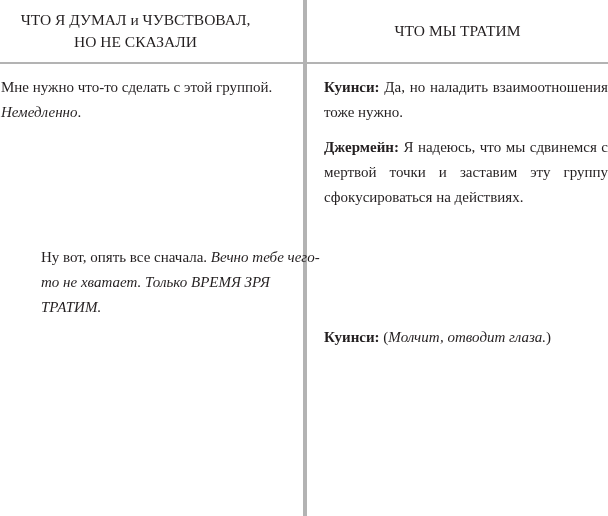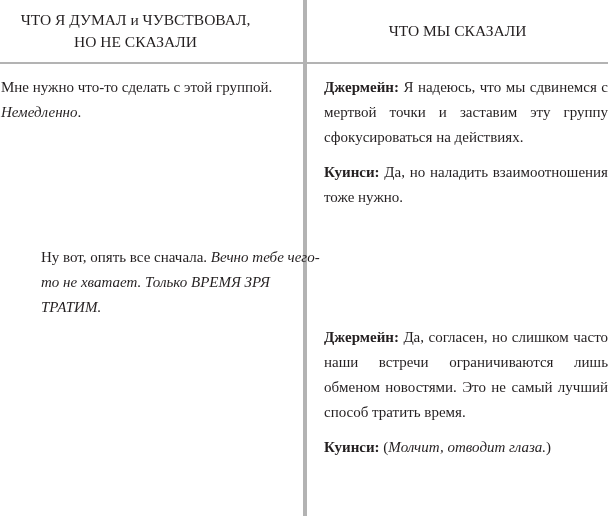--- a/index.html
+++ b/index.html
@@ -26,31 +26,30 @@
 <div class="vdiv"></div>
 <div class="hdiv left"></div>
 <div class="hdiv right"></div>
 
 <div class="head left">
   <div>
     <div>ЧТО Я ДУМАЛ и ЧУВСТВОВАЛ,</div>
     <div>НО НЕ СКАЗАЛИ</div>
   </div>
 </div>
-<div class="head right">ЧТО МЫ СКАЗАЛИ</div>
+<div class="head right">ЧТО МЫ ТРАТИМ</div>
 
 <div class="cell lcell" style="top:75px;">
   <span>Мне нужно что-то сделать с этой группой. </span><i>Немедленно</i><span>.</span>
 </div>
 
 <div class="cell lcell" style="top:245px; width:282px;margin-left:40px;">
   <span>Ну вот, опять все сначала. </span><i>Вечно тебе чего-то не хватает. Только ВРЕМЯ ЗРЯ ТРАТИМ.</i>
 </div>
 
 <div class="cell rcell" style="top:75px;">
+  <p class="para"><b>Куинси:</b><span> Да, но наладить взаимоотношения тоже нужно.</span></p>
   <p class="para"><b>Джермейн:</b><span> Я надеюсь, что мы сдвинемся с мертвой точки и заставим эту группу сфокусироваться на действиях.</span></p>
-  <p class="para"><b>Куинси:</b><span> Да, но наладить взаимоотношения тоже нужно.</span></p>
 </div>
 
 <div class="cell rcell" style="top:325px;">
-  <p class="para"><b>Джермейн:</b><span> Да, согласен, но слишком часто наши встречи ограничиваются лишь обменом новостями. Это не самый лучший способ тратить время.</span></p>
   <p class="para"><b>Куинси:</b><span> (</span><i>Молчит, отводит глаза.</i><span>)</span></p>
 </div>
 
 </body></html>

